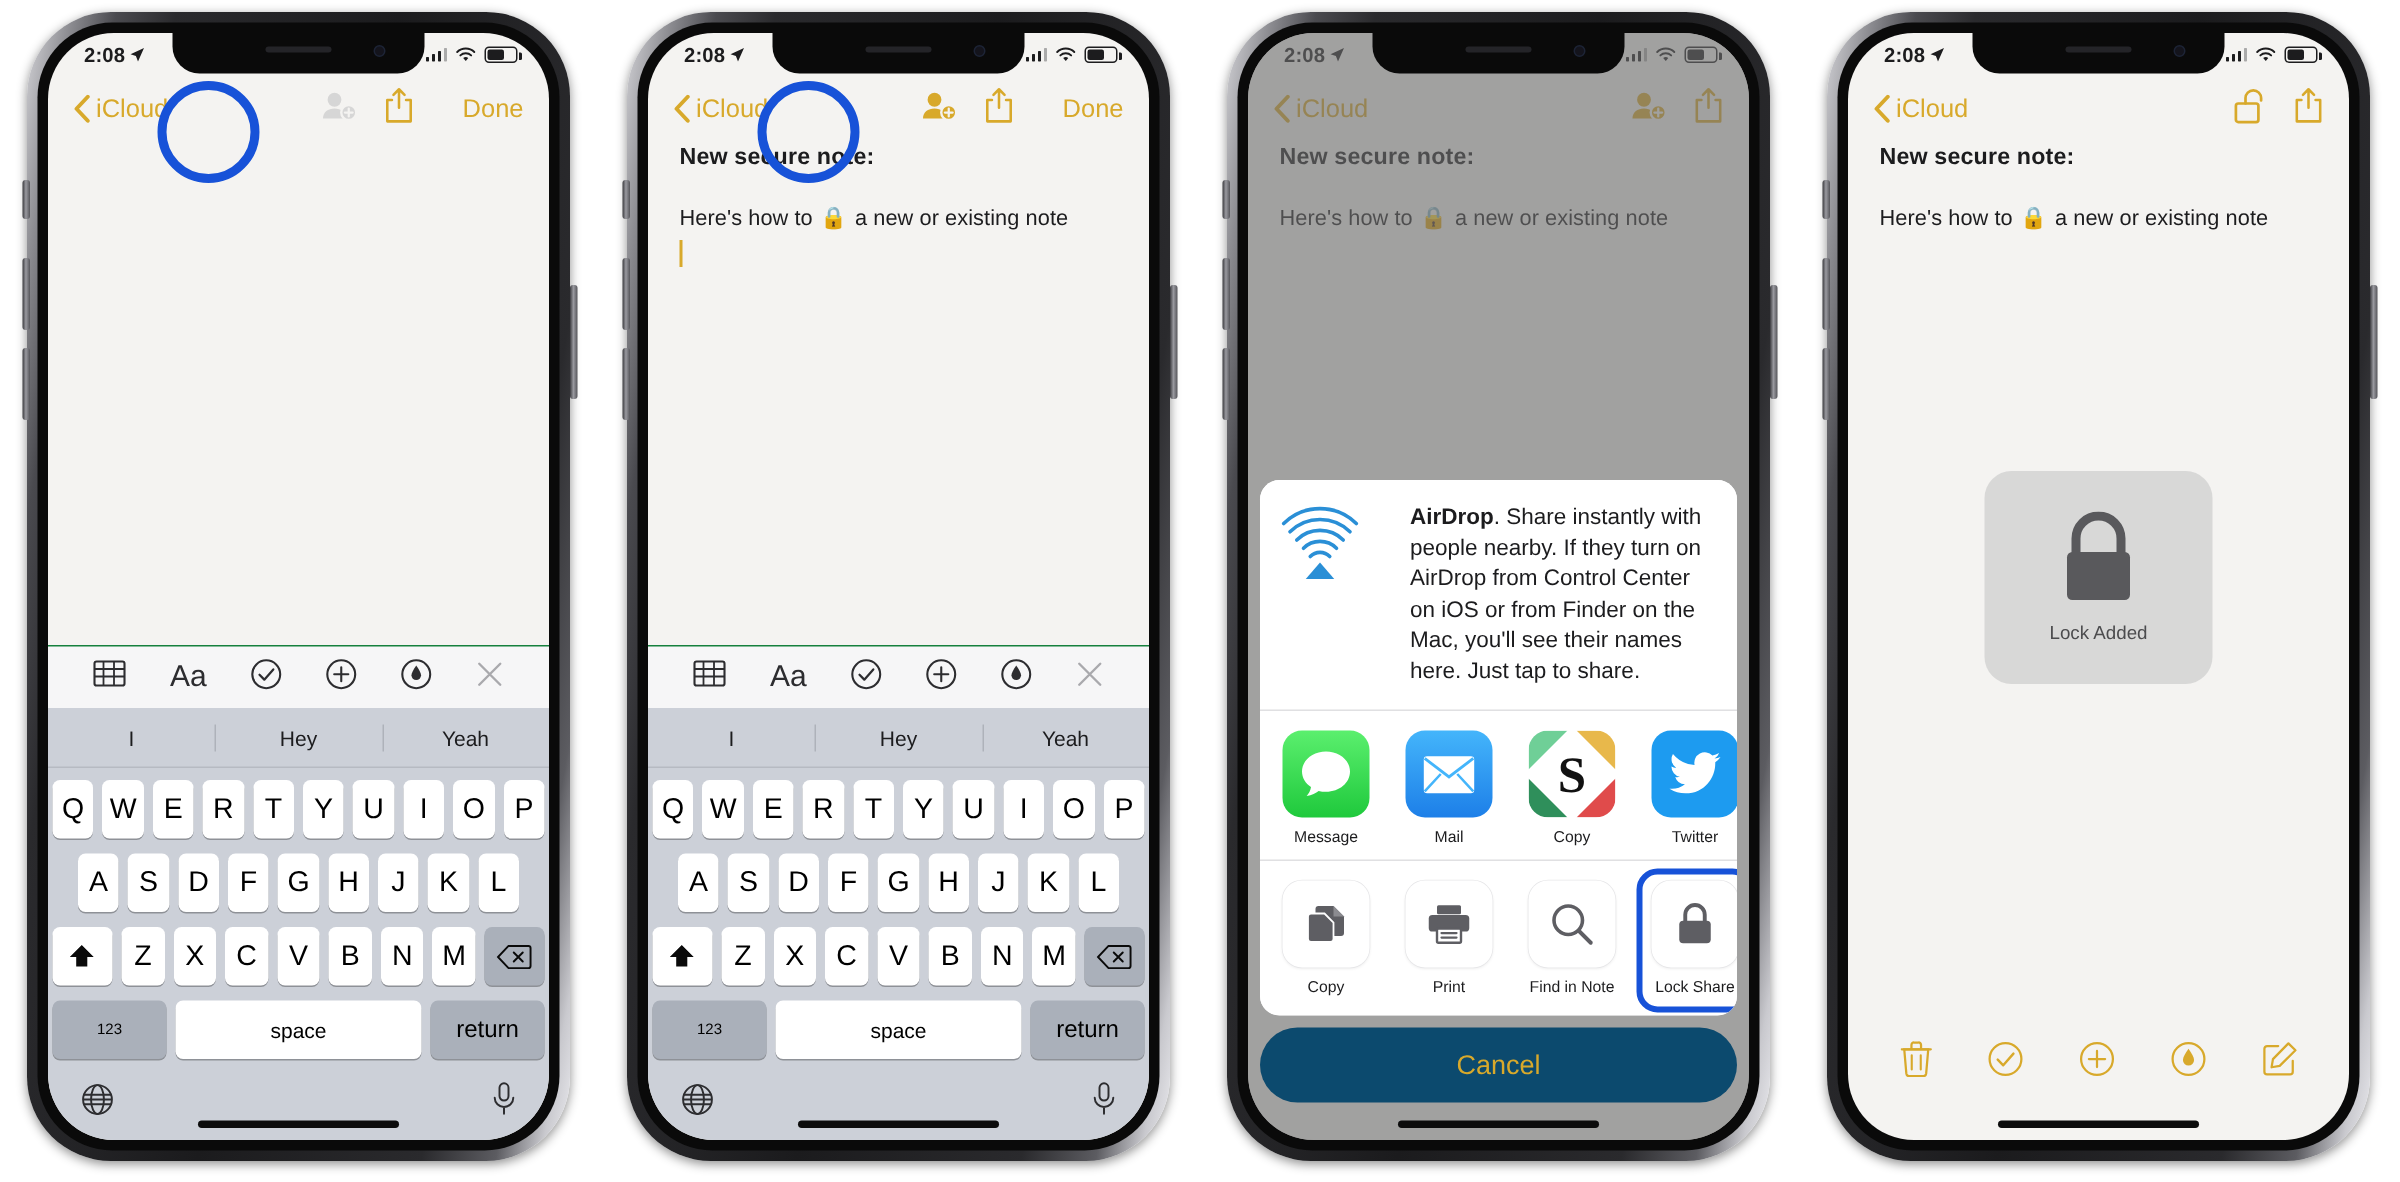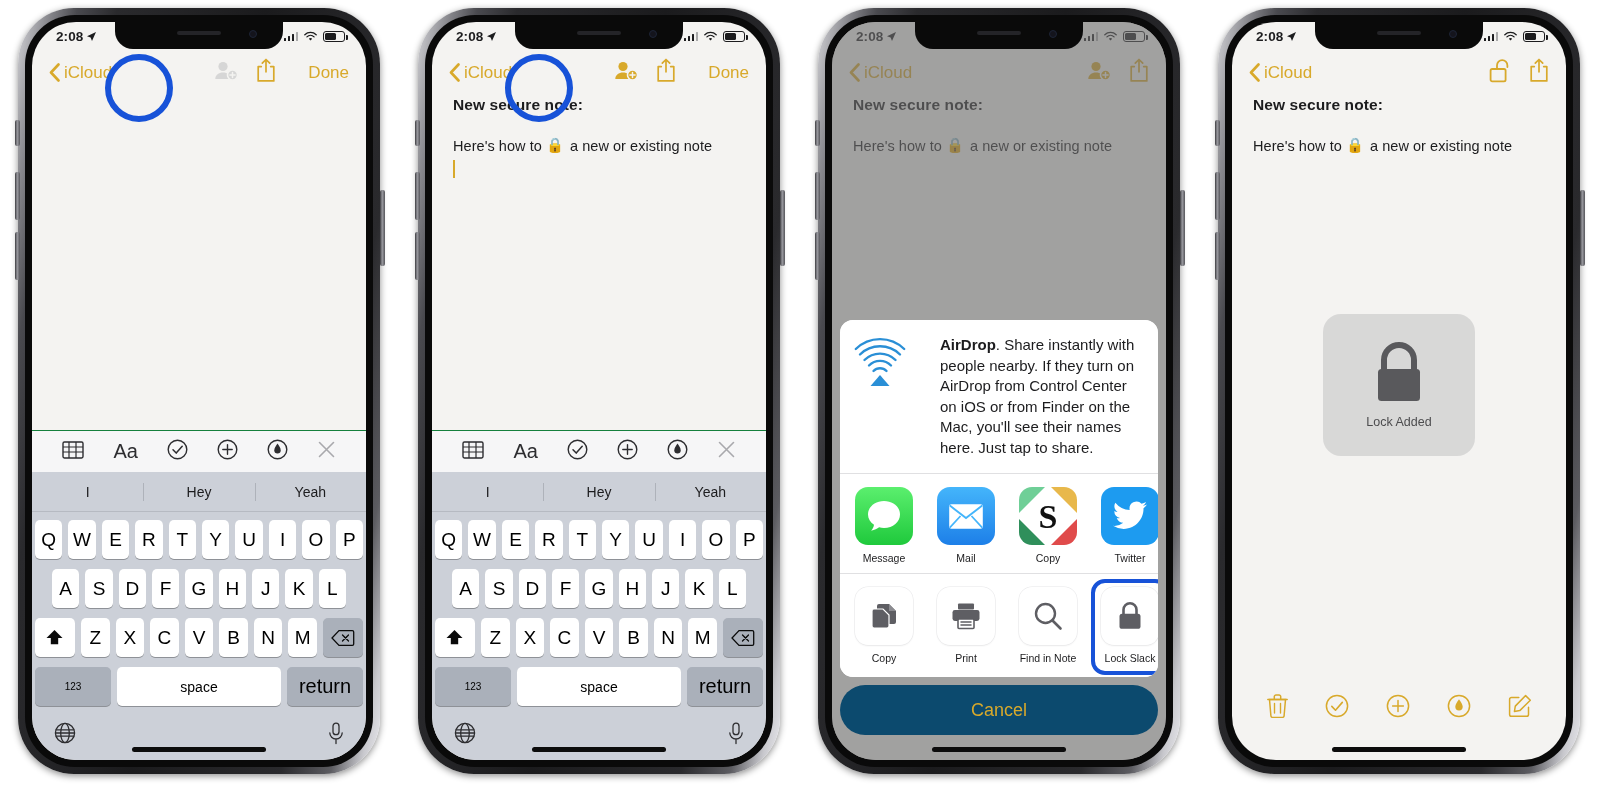--- a/index.html
+++ b/index.html
@@ -137,21 +137,21 @@
     display: flex; align-items: center; justify-content: center;
     font-size: 19px; color: #000; box-shadow: 0 1px 0 rgba(0,0,0,.3);
     flex: 1 1 0; min-width: 0;
   }
   .key.wide { flex: 0 0 40px; background:#aab0ba; }
   .kb-row.r2 { padding: 0 17px; }
   .kb-row.r3 { padding: 0 0; }
   .kb-row.r4 { padding: 0 0; margin-bottom: 6px; }
   .key.k123 { flex: 0 0 76px; background:#aab0ba; font-size:10px; }
   .key.kspace { flex: 1 1 auto; font-size: 14px; text-align: right; }
-  .key.kreturn { flex: 0 0 76px; background:#aab0ba; font-size: 20px; }
+  .key.kreturn { flex: 0 0 76px; background:#aab0ba; font-size: 16px; }
   .kb-bottom { height: 46px; display: flex; align-items: center; justify-content: space-between; padding: 0 22px; }
   .home-ind {
     position: absolute; bottom: 8px; left: 50%; transform: translateX(-50%);
     width: 134px; height: 5px; border-radius: 3px; background: #0c0c0c; z-index: 45;
   }
 
   
   .dimmer { position:absolute; inset:0; background: rgba(110,110,110,.62); z-index: 28; }
   .sheet { position: absolute; left: 8px; right: 8px; z-index: 35; }
   .sheet-card { background: #f7f7f7; border-radius: 13px; overflow: hidden; }
@@ -707,21 +707,21 @@
                 </span>
                 <span class="tile-label">Find in Note</span>
               </div>
               <div class="tile">
                 <span class="act-icon">
                   <svg width="26" height="30" viewBox="0 0 26 30">
                       <path d="M6.5 13V8.8a6.5 6.5 0 1113 0V13" stroke="#5e5e63" stroke-width="2.6" fill="none"></path>
                       <rect x="2.5" y="12.8" width="21" height="15" rx="2.6" fill="#5e5e63"></rect>
                     </svg>
                 </span>
-                <span class="tile-label">Lock Slack</span>
+                <span class="tile-label">Lock Share</span>
                 <span class="annot-rrect" style="left:-9px; top:-8px; width:78px; height:96px;"></span>
               </div>
 
             </div>
 
           </div>
           <div class="cancel-card">Cancel</div>
         </div>
 
         <div class="home-ind"></div>

